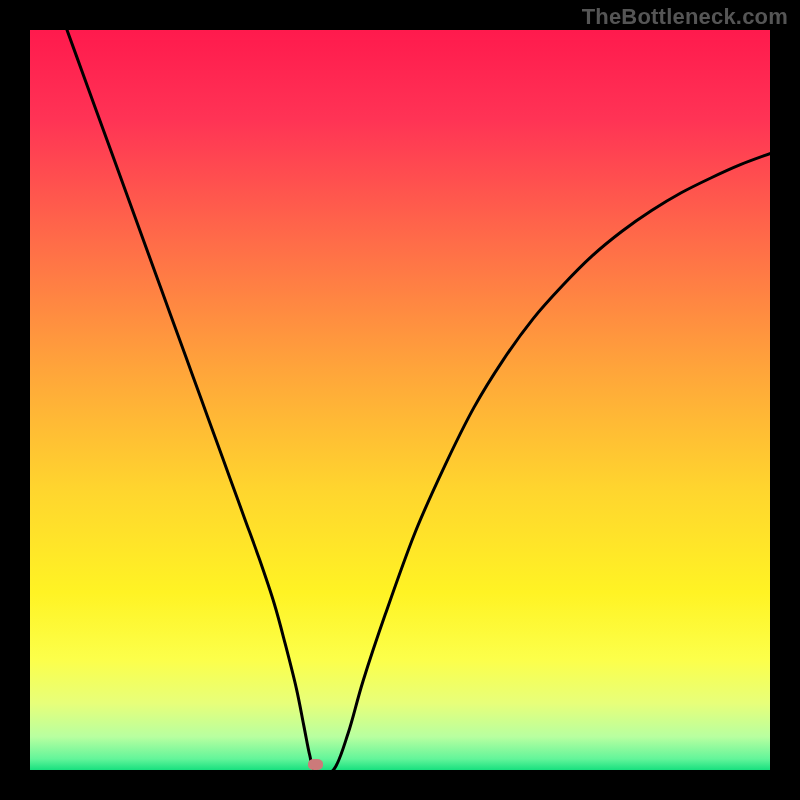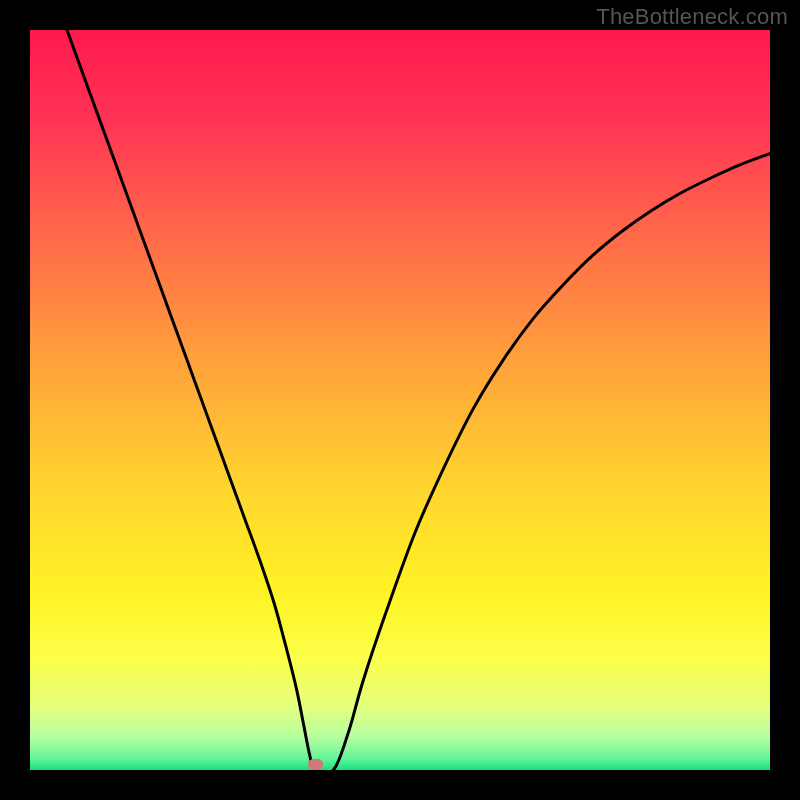--- a/index.html
+++ b/index.html
@@ -36,21 +36,21 @@
     left: 0; top: 0;
     width: 740px;
     height: 740px;
   }
   .watermark {
     position: absolute;
     top: 4px;
     right: 12px;
     color: #555;
     font-size: 22px;
-    font-weight: 400;
+    font-weight: 700;
     letter-spacing: 0.2px;
   }
   .marker {
     position: absolute;
     border-radius: 40%;
     background: #cc7a7a;
   }
 </style>
 </head>
 <body>

